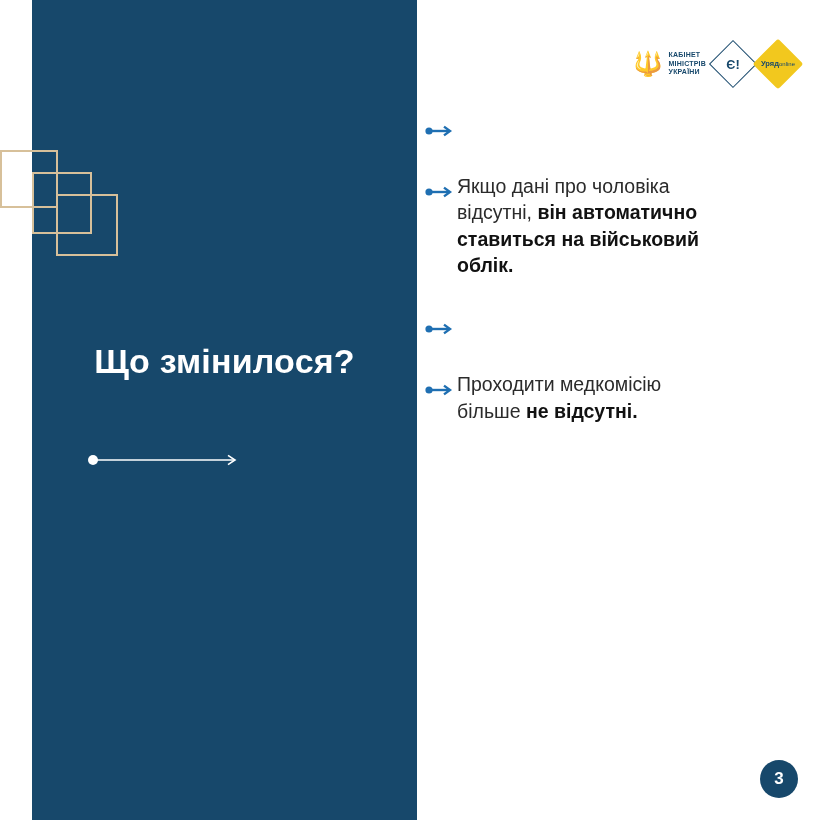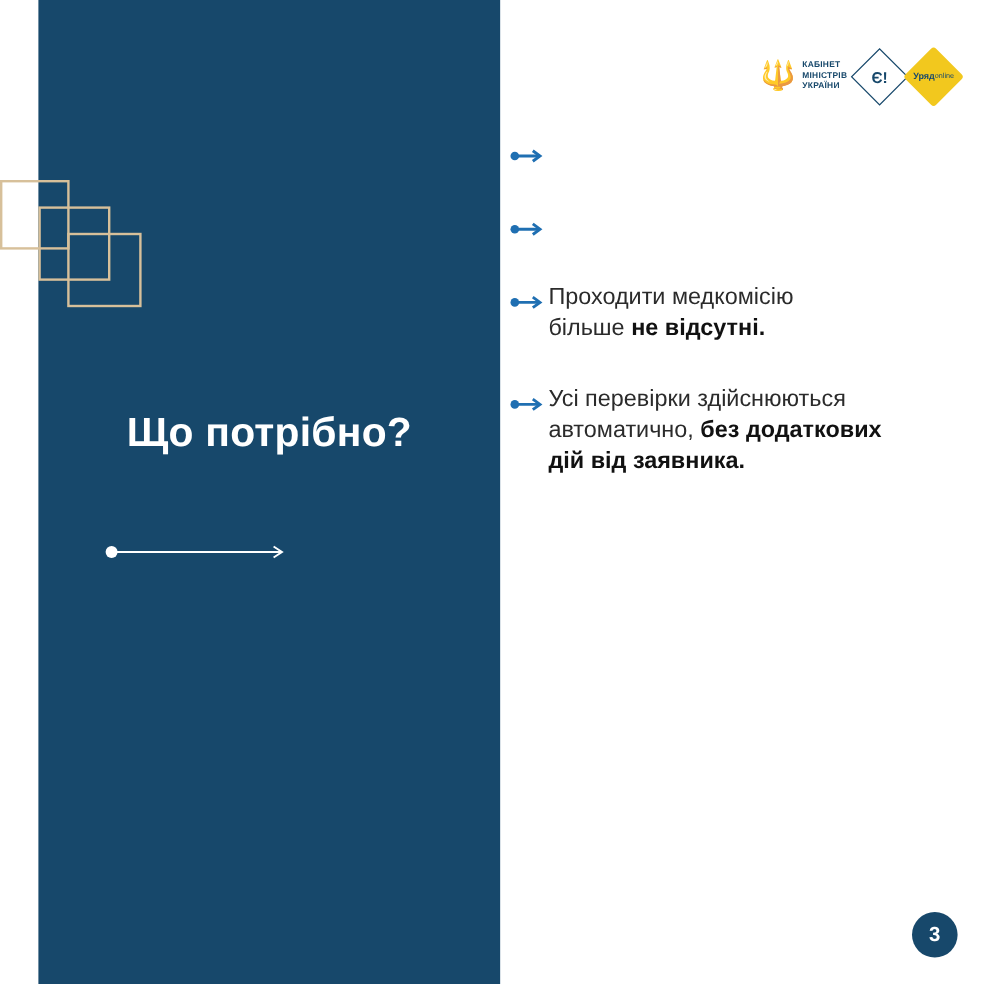--- a/index.html
+++ b/index.html
@@ -215,21 +215,21 @@
 <div class="slide">
 
   <div class="left-panel">
 
     <div class="deco">
       <div class="sq sq1"></div>
       <div class="sq sq2"></div>
       <div class="sq sq3"></div>
     </div>
 
-    <div class="left-title">Що потрібно?</div>
+    <div class="left-title">Що змінилося?</div>
 
     <div class="left-arrow">
       <svg width="155" height="16" viewBox="0 0 155 16" xmlns="http://www.w3.org/2000/svg">
         <circle cx="6" cy="8" r="5" fill="#ffffff"></circle>
         <line x1="10" y1="8" x2="148" y2="8" stroke="#ffffff" stroke-width="1.6"></line>
         <polyline points="141,3.4 148,8 141,12.6" fill="none" stroke="#ffffff" stroke-width="1.6"></polyline>
       </svg>
     </div>
   </div>
 
@@ -265,50 +265,50 @@
       <div class="bullet">
         <div class="bullet-arrow">
           <svg width="28" height="12" viewBox="0 0 28 12" xmlns="http://www.w3.org/2000/svg">
             <circle cx="4" cy="6" r="3.6" fill="#1f6fb2"></circle>
             <line x1="6" y1="6" x2="24" y2="6" stroke="#1f6fb2" stroke-width="2.4"></line>
             <polyline points="19,1.6 25,6 19,10.4" fill="none" stroke="#1f6fb2" stroke-width="2.4"></polyline>
           </svg>
         </div>
       </div>
 
-
       <div class="bullet">
         <div class="bullet-arrow">
           <svg width="28" height="12" viewBox="0 0 28 12" xmlns="http://www.w3.org/2000/svg">
             <circle cx="4" cy="6" r="3.6" fill="#1f6fb2"></circle>
             <line x1="6" y1="6" x2="24" y2="6" stroke="#1f6fb2" stroke-width="2.4"></line>
             <polyline points="19,1.6 25,6 19,10.4" fill="none" stroke="#1f6fb2" stroke-width="2.4"></polyline>
           </svg>
         </div>
+        <div class="bullet-text">Якщо дані про чоловіка<br>відсутні, <b>він автоматично<br>ставиться на військовий<br>облік.</b></div>
       </div>
 
       <div class="bullet">
         <div class="bullet-arrow">
           <svg width="28" height="12" viewBox="0 0 28 12" xmlns="http://www.w3.org/2000/svg">
             <circle cx="4" cy="6" r="3.6" fill="#1f6fb2"></circle>
             <line x1="6" y1="6" x2="24" y2="6" stroke="#1f6fb2" stroke-width="2.4"></line>
             <polyline points="19,1.6 25,6 19,10.4" fill="none" stroke="#1f6fb2" stroke-width="2.4"></polyline>
           </svg>
         </div>
-        <div class="bullet-text">Проходити медкомісію<br>більше <b>не відсутні.</b></div>
       </div>
 
       <div class="bullet">
         <div class="bullet-arrow">
           <svg width="28" height="12" viewBox="0 0 28 12" xmlns="http://www.w3.org/2000/svg">
             <circle cx="4" cy="6" r="3.6" fill="#1f6fb2"></circle>
             <line x1="6" y1="6" x2="24" y2="6" stroke="#1f6fb2" stroke-width="2.4"></line>
             <polyline points="19,1.6 25,6 19,10.4" fill="none" stroke="#1f6fb2" stroke-width="2.4"></polyline>
           </svg>
         </div>
-        <div class="bullet-text">Усі перевірки здійснюються<br>автоматично, <b>без додаткових<br>дій від заявника.</b></div>
-      </div>
+        <div class="bullet-text">Проходити медкомісію<br>більше <b>не відсутні.</b></div>
+      </div>
+
 
     </div>
 
     <div class="page-badge">3</div>
   </div>
 </div>
 
 </body></html>

